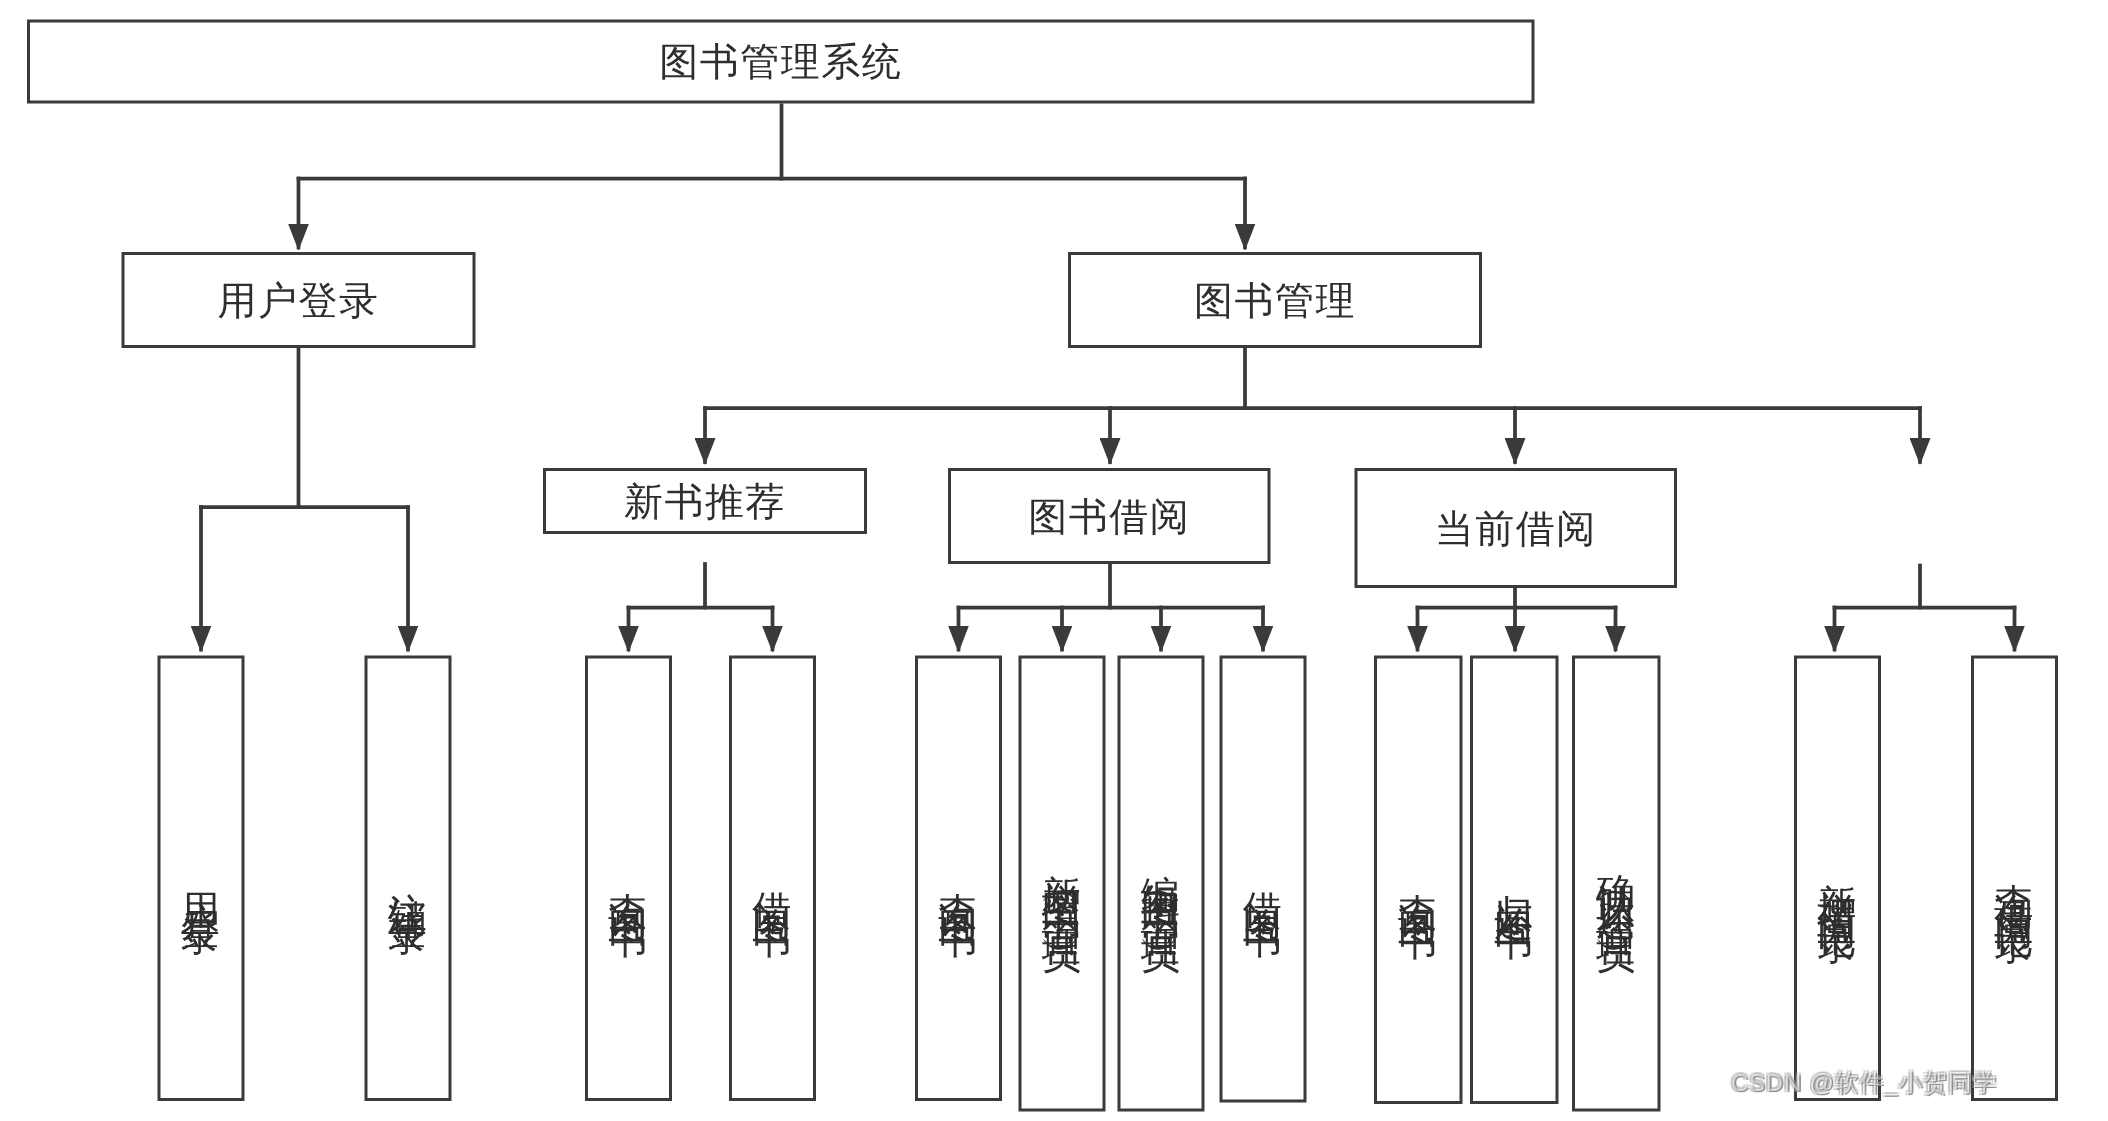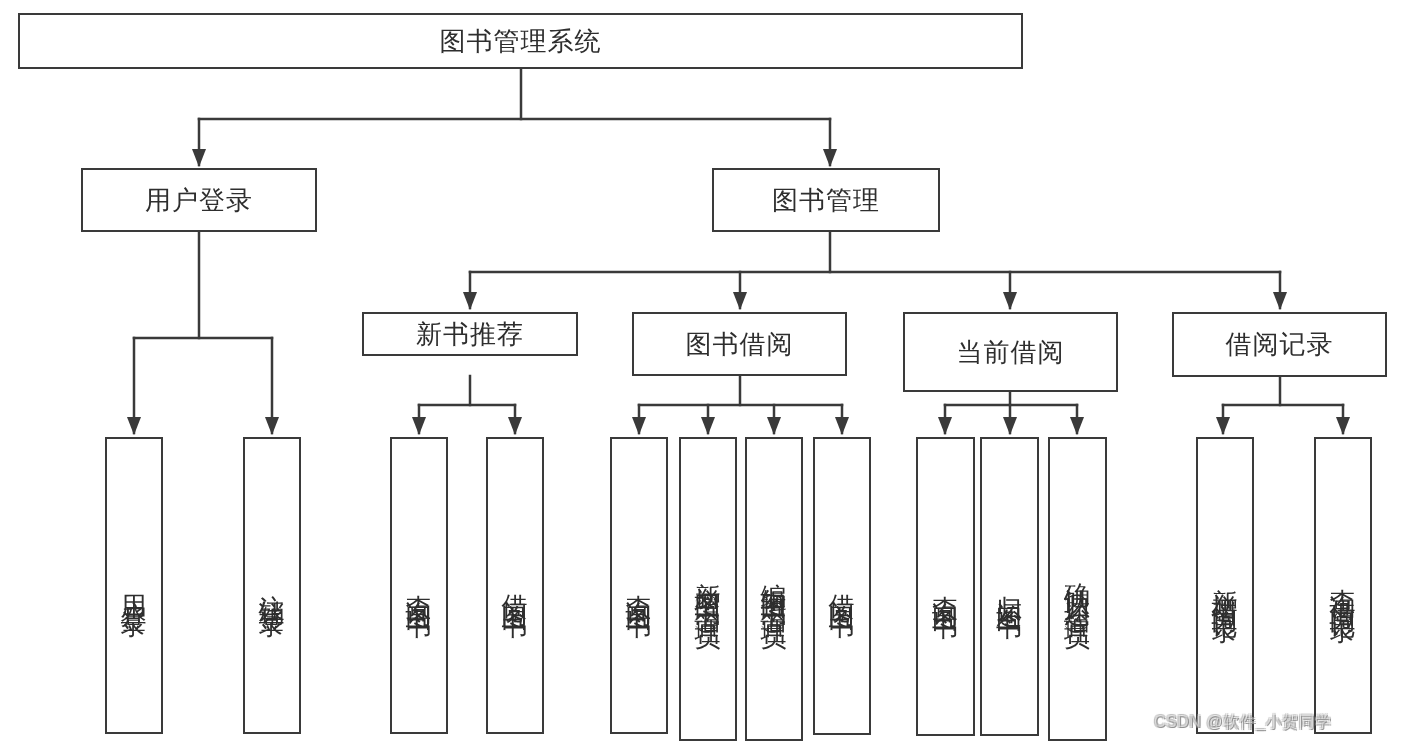--- a/index.html
+++ b/index.html
@@ -113,35 +113,32 @@
     </g>
   </svg>
 
   <div class="node" style="left:18px; top:13px; width:1005px; height:56px;">
     <span class="hlabel">图书管理系统</span>
   </div>
 
   <div class="node" style="left:81px; top:168px; width:236px; height:64px;">
     <span class="hlabel">用户登录</span>
   </div>
-  <div class="node" style="left:712px; top:168px; width:228px; height:64px;">
+  <div class="node" style="left:712px; top:168px; width:276px; height:64px;">
     <span class="hlabel">图书管理</span>
   </div>
 
   <div class="node" style="left:362px; top:312px; width:216px; height:44px;">
     <span class="hlabel">新书推荐</span>
   </div>
   <div class="node" style="left:632px; top:312px; width:215px; height:64px;">
     <span class="hlabel">图书借阅</span>
   </div>
   <div class="node" style="left:903px; top:312px; width:215px; height:80px;">
     <span class="hlabel">当前借阅</span>
-  </div>
-  <div class="node" style="left:1172px; top:312px; width:215px; height:65px;">
-    <span class="hlabel">借阅记录</span>
   </div>
 
   <div class="node" style="left:105px; top:437px; width:58px; height:297px;">
     <span class="vlabel">用户登录</span>
   </div>
   <div class="node" style="left:243px; top:437px; width:58px; height:297px;">
     <span class="vlabel">注销登录</span>
   </div>
 
   <div class="node" style="left:390px; top:437px; width:58px; height:297px;">

